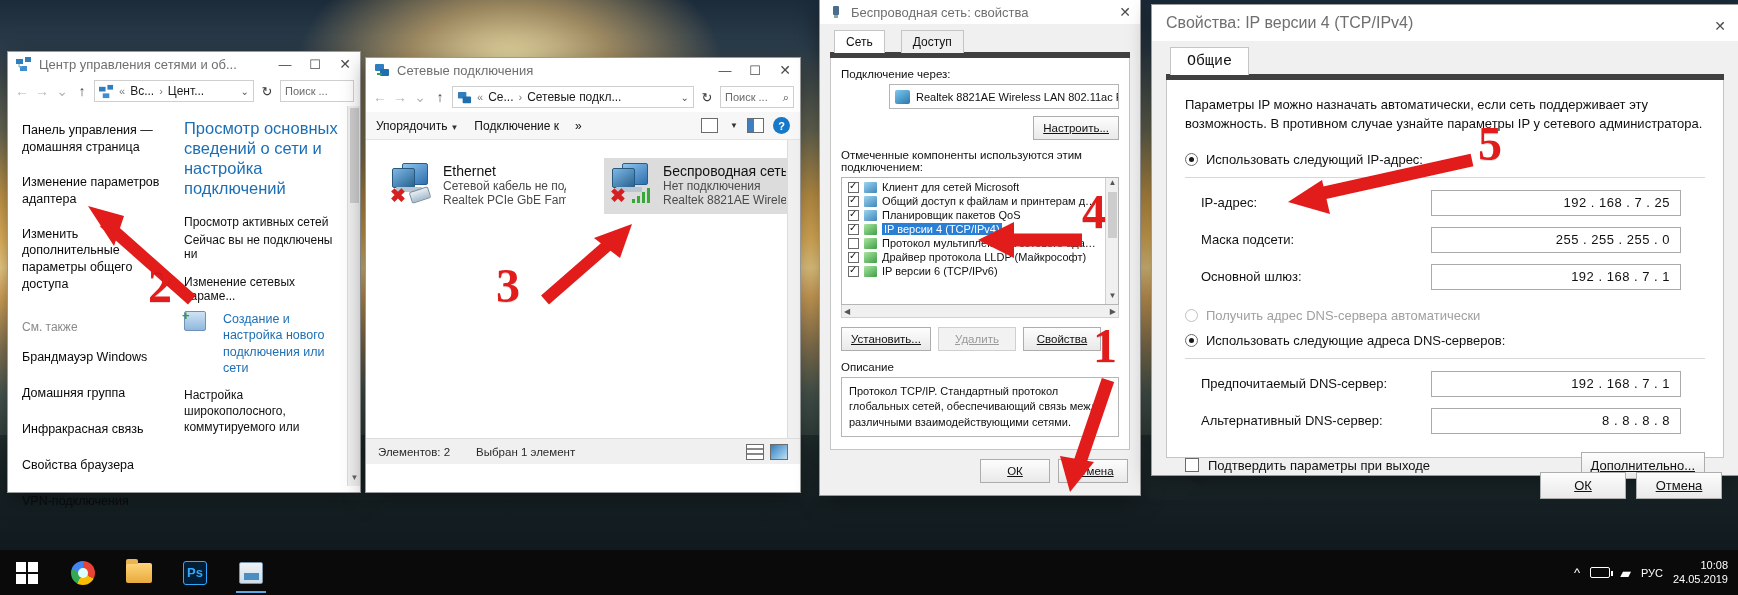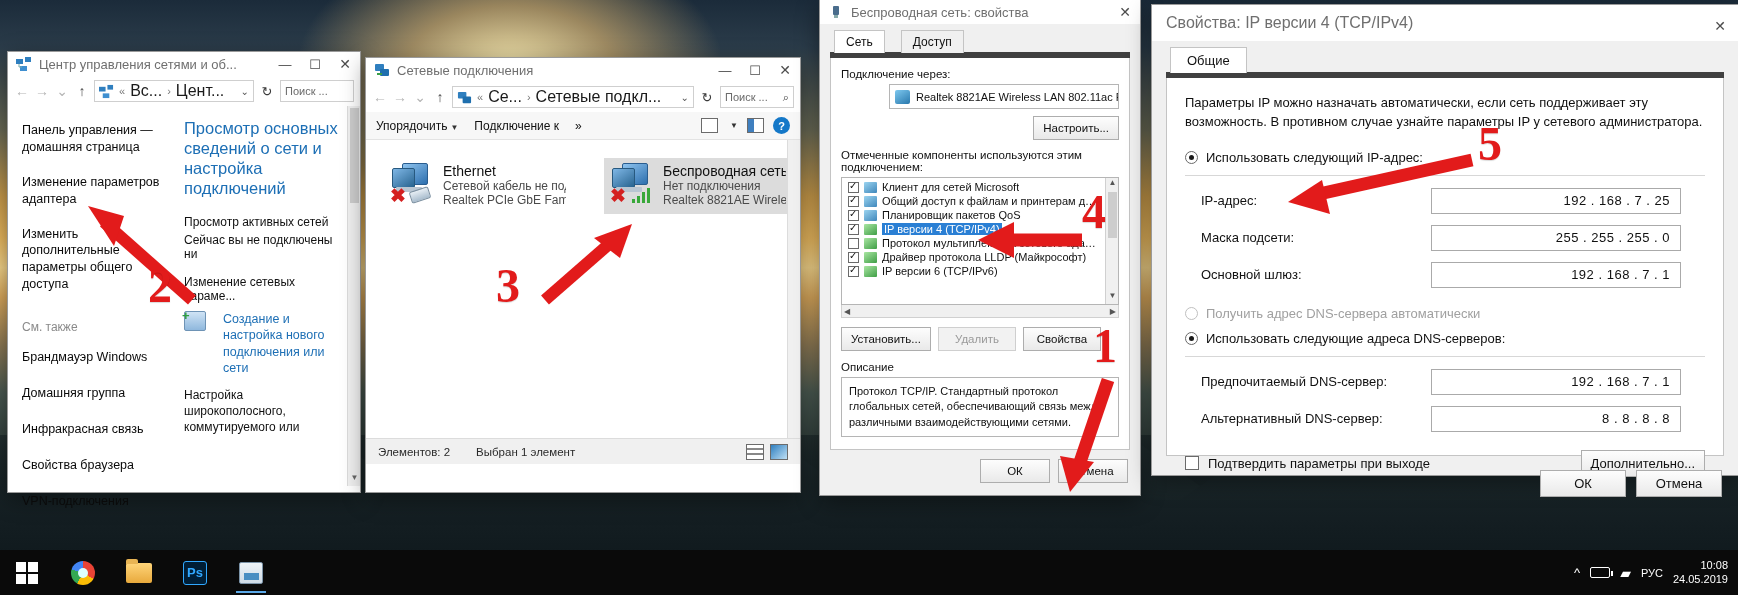--- a/index.html
+++ b/index.html
@@ -119,21 +119,21 @@
     height:30px; display:flex; align-items:center; gap:4px; padding:0 6px;
     background:#fff;
   }
   .nav-arrow { color:#b5b5b5; font-size:14px; width:16px; text-align:center; }
   .nav-arrow.on { color:#4a4a4a; }
   .addressbar {
     flex:1 1 auto; height:22px; border:1px solid #cfcfcf; background:#fff;
     display:flex; align-items:center; padding:0 4px; gap:5px; min-width:0;
   }
   .addr-icon { width:15px; height:15px; flex:0 0 auto; }
-  .crumb { font-size:16px; color:#1a1a1a; white-space:nowrap; }
+  .crumb { font-size:12px; color:#1a1a1a; white-space:nowrap; }
   .crumb-sep { color:#777; font-size:11px; }
   .addr-chev { margin-left:auto; color:#555; font-size:10px; }
   .refresh { color:#3a3a3a; font-size:13px; width:18px; text-align:center; }
   .searchbox {
     width:74px; height:22px; border:1px solid #cfcfcf; background:#fff;
     display:flex; align-items:center; padding:0 4px; color:#6a6a6a; font-size:11px;
     white-space:nowrap; overflow:hidden;
   }
   .search-mag { margin-left:auto; color:#444; }
 
@@ -244,21 +244,21 @@
     border:1px solid #b5b5b5; background:#fff; height:25px; display:flex; align-items:center;
     gap:6px; padding:0 5px; font-size:11px; color:#111; overflow:hidden; white-space:nowrap;margin-left:48px;
   }
   .nic-ico {
     width:15px; height:14px; flex:0 0 auto; border-radius:2px;
     background:linear-gradient(145deg,#7ec8ef,#2878ad);
   }
   .btn {
     background:linear-gradient(to bottom,#fdfdfd,#e9e9e9); border:1px solid #adadad;
     font-size:11.5px; color:#111; height:24px; min-width:78px; padding:0 9px;
-    display:inline-flex; align-items:center; justify-content:center;
+    display:inline-flex; align-items:center; justify-content:center;text-decoration:underline;
   }
   .btn.disabled { color:#9a9a9a; background:#f2f2f2; border-color:#cfcfcf; }
   .complist {
     border:1px solid #b5b5b5; background:#fff; height:128px; position:relative; overflow:hidden;
   }
   .comp-item { display:flex; align-items:center; gap:5px; padding:1px 4px; font-size:11px; white-space:nowrap; }
   .comp-item.sel .cname { background:#2a7fd4; color:#fff; padding:0 2px; }
   .cbx {
     width:11px; height:11px; border:1px solid #6a6a6a; background:#fff; flex:0 0 auto;
     position:relative;
@@ -582,21 +582,21 @@
 
 <div class="window" id="win4">
   <div class="titlebar">
     <span class="title-text" style="margin-left:6px;">Свойства: IP версии 4 (TCP/IPv4)</span>
     <div class="winbtns">
       <div class="winbtn close" style="width:36px;height:36px;">✕</div>
     </div>
   </div>
   <div id="w4-body">
     <div class="tabstrip">
-      <div class="tab active" style="padding:5px 16px; font-size:13px;">Общие</div>
+      <div class="tab active" style="padding:5px 16px; font-size:15px;font-family:Liberation Mono, monospace;">Общие</div>
     </div>
     <div id="w4-panel">
       <div class="intro">Параметры IP можно назначать автоматически, если сеть поддерживает эту возможность. В противном случае узнайте параметры IP у сетевого администратора.</div>
 
       <div class="radio-row">
         <span class="radio on"></span>
         <span>Использовать следующий IP-адрес:</span>
       </div>
 
       <div class="group">

